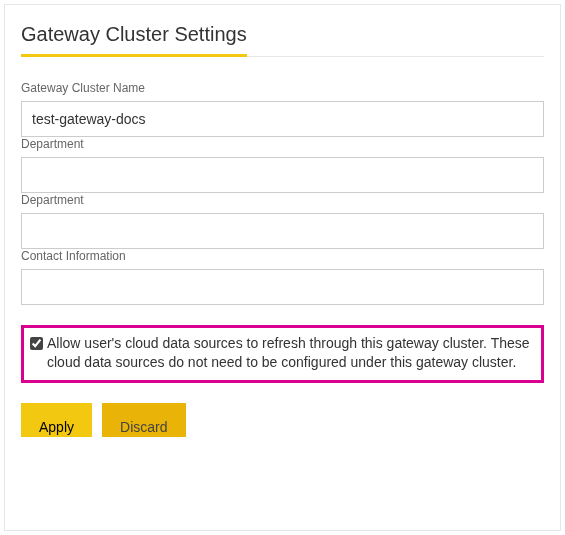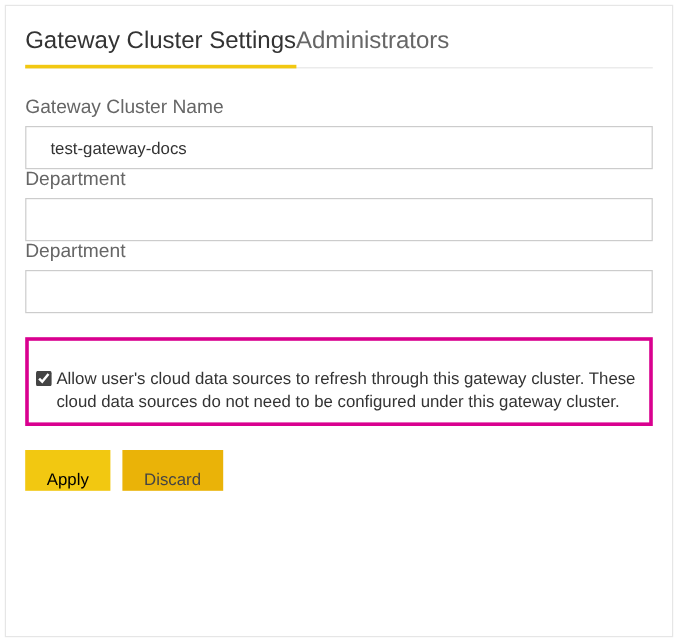--- a/index.html
+++ b/index.html
@@ -44,39 +44,39 @@
       bottom: -1px;
       height: 3px;
       background: #f2c811;
     }
     .form-group {
     }
     .form-group.first {
       margin-top: 24px;
     }
     .label {
-      font-size: 16px;
+      font-size: 12px;
       color: #666;
       margin-bottom: 6px;
       display: block;
     }
     .text-input {
       width: 100%;
       height: 36px;
       border: 1px solid #ccc;
       font-size: 14px;
       color: #333;
-      padding: 0 20px;
+      padding: 0 10px;
       outline: none;
       background: #fff;
     }
     .checkbox-row {
       margin-top: 20px;
       border: 3px solid #d9008f;
-      padding: 22px 6px 8px 6px;
+      padding: 6px 6px 8px 6px;
       display: flex;
       align-items: flex-start;
       gap: 4px;
     }
     .checkbox-row input[type="checkbox"] {
       margin-top: 3px;
       width: 13px;
       height: 13px;
       accent-color: #444;
     }
@@ -107,38 +107,41 @@
       color: #444;
     }
   </style>
 </head>
 <body>
 
 <div class="panel">
 
   <div class="tabs">
     <div class="tab active">Gateway Cluster Settings</div>
-    <div class="tab">Administrators</div>
   </div>
 
   <div class="form-group first">
     <label class="label">Gateway Cluster Name</label>
     <input class="text-input" type="text" value="test-gateway-docs" style="">
   </div>
 
   <div class="form-group">
     <label class="label">Department</label>
     <input class="text-input" type="text" value="" style="">
   </div>
 
   <div class="form-group">
     <label class="label">Department</label>
     <input class="text-input" type="text" value="" style="">
   </div>
 
+  <div class="form-group">
+    <label class="label">Contact Information</label>
+    <input class="text-input" type="text" value="" style="">
+  </div>
 
   <div class="checkbox-row">
     <input type="checkbox" checked="" style="">
     <span class="checkbox-label">Allow user's cloud data sources to refresh through this gateway cluster. These cloud data sources do not need to be configured under this gateway cluster.</span>
   </div>
 
   <div class="button-row">
     <button class="btn btn-primary">Apply</button>
     <button class="btn btn-secondary">Discard</button>
   </div>

